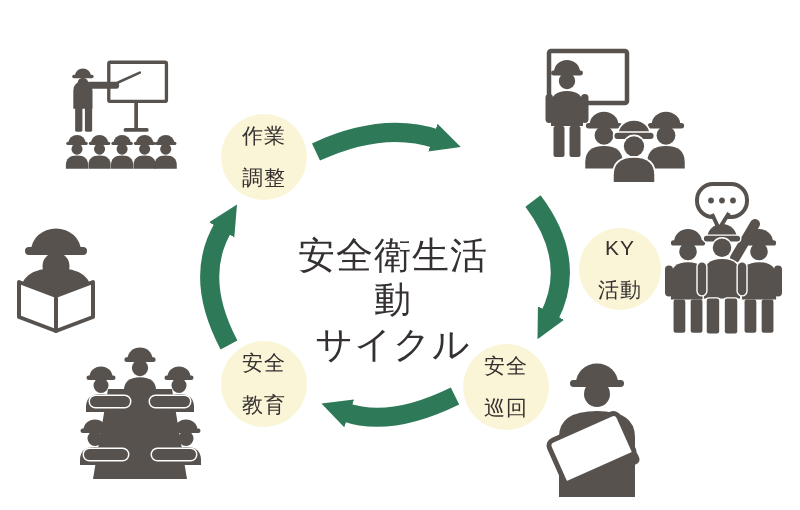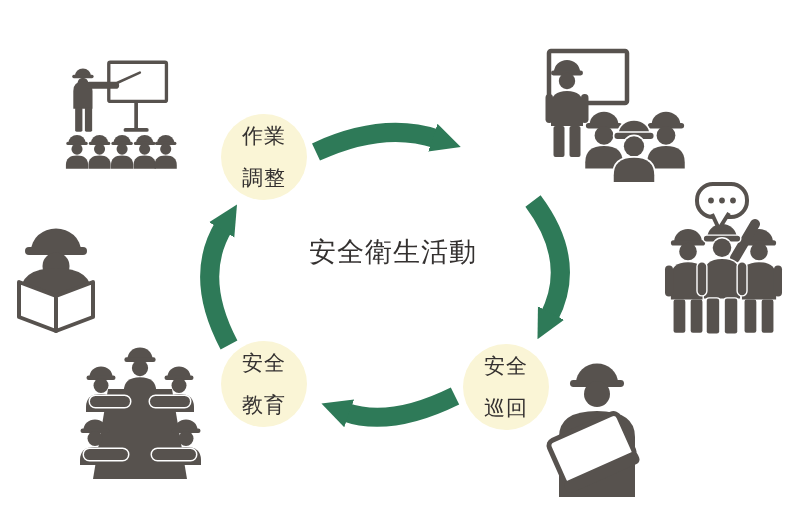--- a/index.html
+++ b/index.html
@@ -31,21 +31,21 @@
   .armrest{fill:var(--pictogram-gray);stroke:#fff;stroke-width:3px;paint-order:stroke;}
   .step{
     position:absolute;border-radius:50%;background:var(--circle-fill);
     display:flex;flex-direction:column;align-items:center;justify-content:center;
     font-size:21px;font-weight:500;line-height:1.22;letter-spacing:1px;text-align:center;
     color:var(--text-dark);
     gap:16px;
   }
   .title{
     position:absolute;left:283px;top:236px;width:220px;text-align:center;
-    font-size:27px;font-weight:500;line-height:1.2;letter-spacing:1px;color:var(--text-dark);
+    font-size:37px;font-weight:500;line-height:1.2;letter-spacing:1px;color:var(--text-dark);font-family:Liberation Mono, monospace;
   }
   .title span,.step span{display:block;}
 </style>
 </head>
 <body>
 
 <div class="canvas">
 
   <svg class="layer" width="800" height="510" viewBox="0 0 800 510">
     <defs>
@@ -149,26 +149,31 @@
     <circle cx="56" cy="266" r="13.5"></circle>
     <path d="M20 312 L20 295 Q20 268 56 268 Q92 268 92 295 L92 312 Z"></path>
     <path class="book" d="M19 282 L56 296 L56 331 L19 317 Z"></path>
     <path class="book" d="M93 282 L56 296 L56 331 L93 317 Z"></path>
   </svg>
 
   <div class="step" style="left:221px;top:114px;width:86px;height:86px">
     <span>作業</span>
     <span>調整</span>
   </div>
+  <div class="step" style="left:579px;top:228px;width:82px;height:82px">
+    <span>KY</span>
+    <span>活動</span>
+  </div>
   <div class="step" style="left:463px;top:344px;width:86px;height:86px">
     <span>安全</span>
     <span>巡回</span>
   </div>
   <div class="step" style="left:221px;top:341px;width:86px;height:86px">
     <span>安全</span>
     <span>教育</span>
   </div>
 
   <div class="title">
     <span>安全衛生活動</span>
+    <span>サイクル</span>
   </div>
 
 </div>
 
 </body></html>

